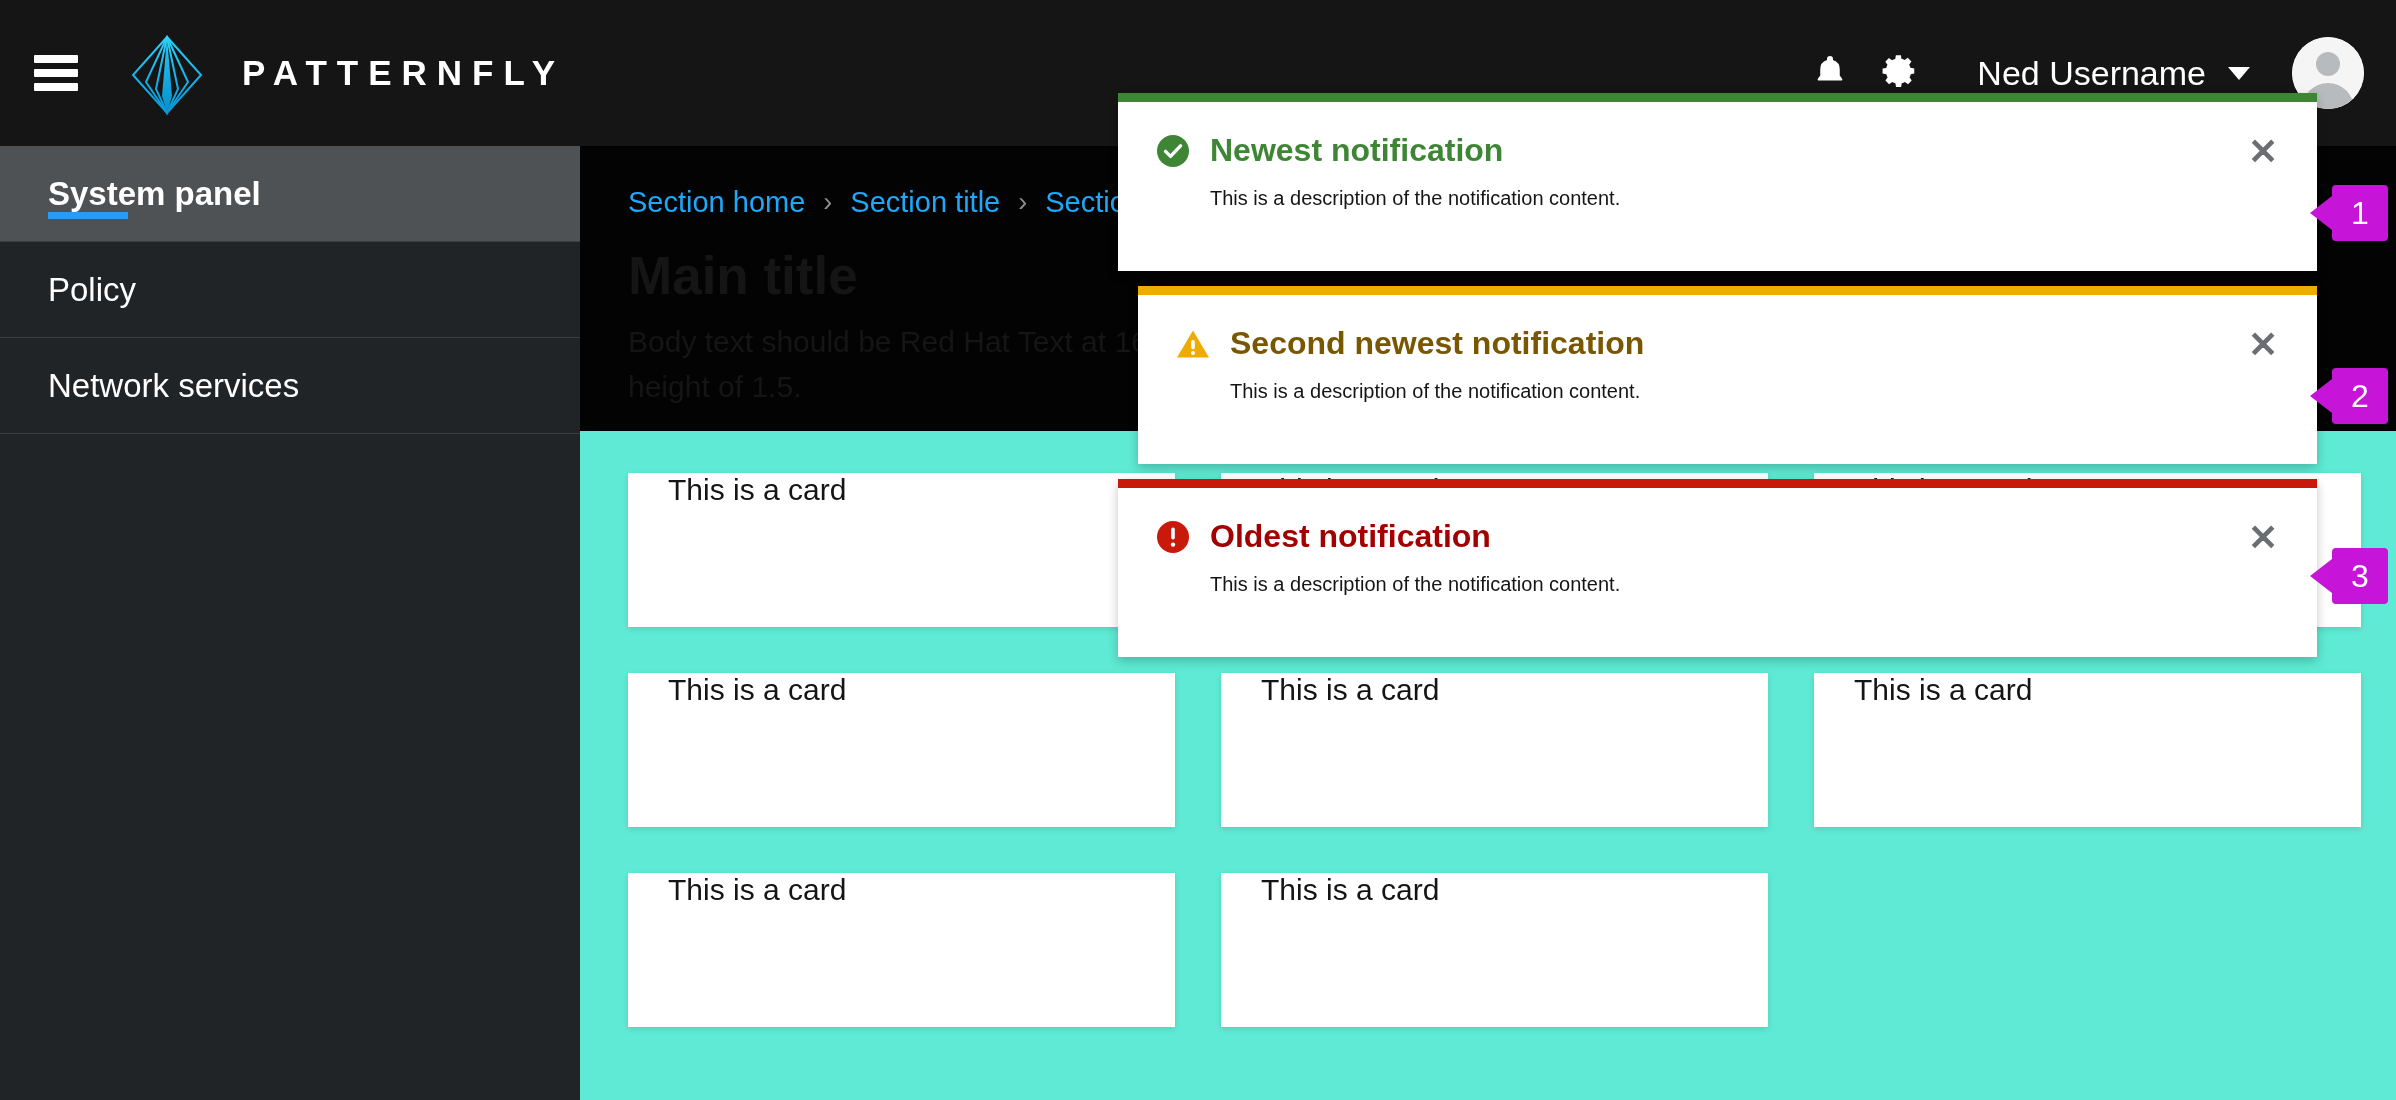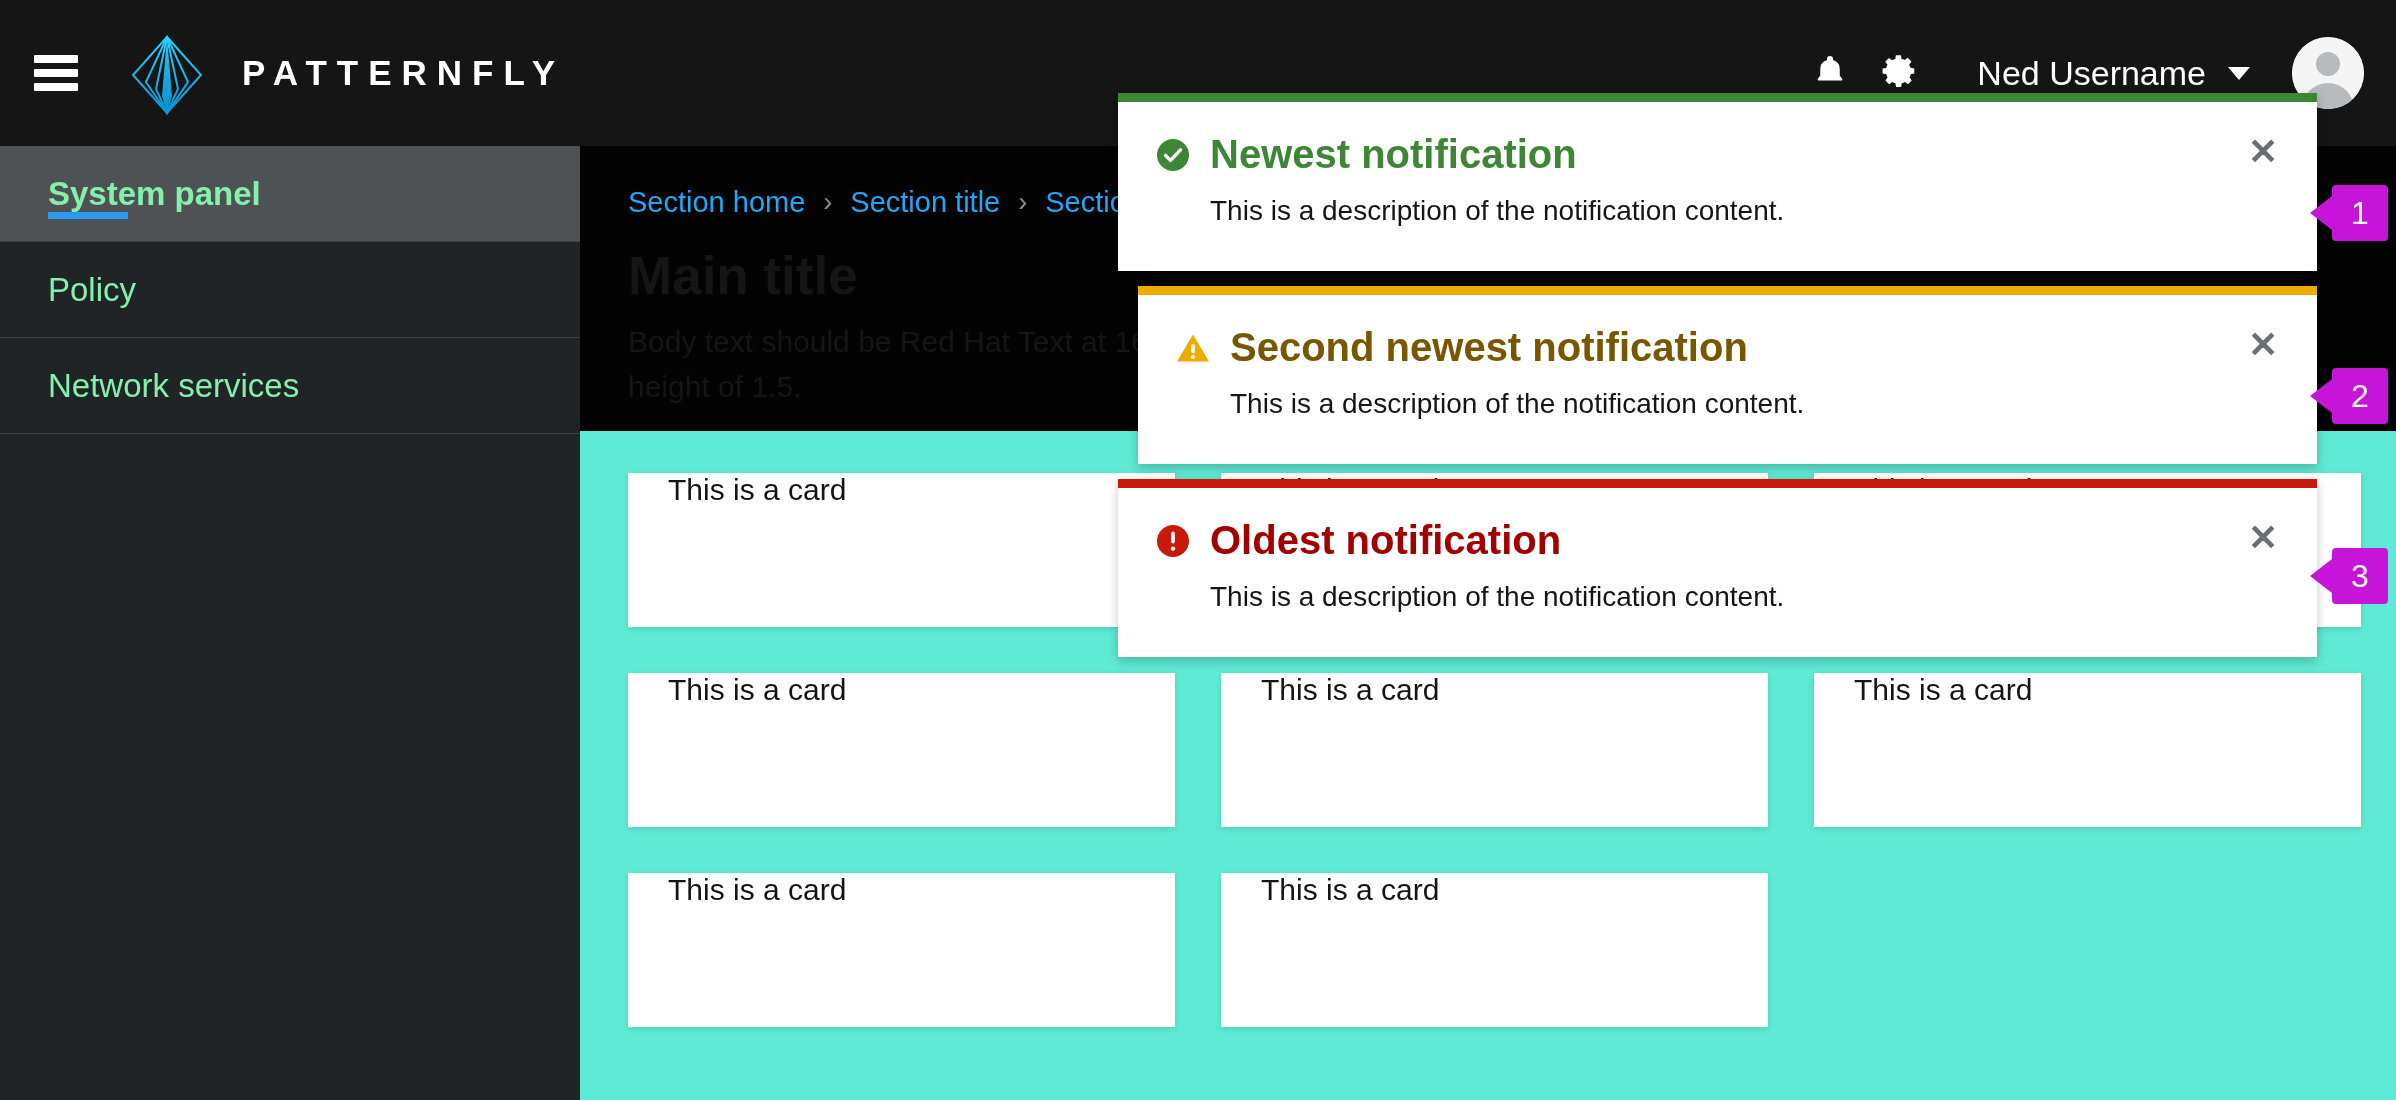--- a/index.html
+++ b/index.html
@@ -60,21 +60,21 @@
     background: #f0f0f0;
   }
 
   
   .sidebar {
     position: absolute; left: 0; top: 146px; width: 580px; height: 954px;
     background: #212427;
   }
   .nav-item {
     position: relative; height: 96px; display: flex; align-items: center;
-    padding-left: 48px; color: #86efac; font-size: 33px; cursor: pointer;
+    padding-left: 48px; color: #ffffff; font-size: 33px; cursor: pointer;
     border-bottom: 1px solid #3c3f42;
   }
   .nav-item.active {
     background: #4f5255; font-weight: 700;
   }
   .nav-item.active .active-bar {
     position: absolute; left: 48px; bottom: 22px; width: 80px; height: 7px;
     background: #2b9af3;
   }
 
@@ -117,24 +117,24 @@
     box-shadow: 0 4px 10px rgba(3,3,3,0.22);
     border-top: 9px solid #3e8635;
     padding: 30px 38px 40px 38px; position: relative;
     min-height: 178px;
   }
   .alert.warning { border-top-color: #f0ab00; margin-left: 20px; }
   .alert.danger  { border-top-color: #c9190b; }
 
   .alert-head { display: flex; align-items: center; gap: 20px; }
   .alert-icon { width: 34px; height: 34px; flex: 0 0 34px; }
-  .alert-title { font-size: 40px; font-weight: 700; color: #3e8635; }
+  .alert-title { font-size: 32px; font-weight: 700; color: #3e8635; }
   .alert.warning .alert-title { color: #795600; }
   .alert.danger  .alert-title { color: #a30000; }
-  .alert-desc { margin-top: 18px; margin-left: 54px; font-size: 28px; color: #151515; }
+  .alert-desc { margin-top: 18px; margin-left: 54px; font-size: 20px; color: #151515; }
   .alert-close {
     position: absolute; right: 34px; top: 30px;
     width: 40px; height: 40px; cursor: pointer; color: #6a6e73;
     display: flex; align-items: center; justify-content: center;
     font-size: 36px; font-weight: 700; line-height: 1;
   }
 
   
   .marker {
     position: absolute; z-index: 30; width: 56px; height: 56px;

